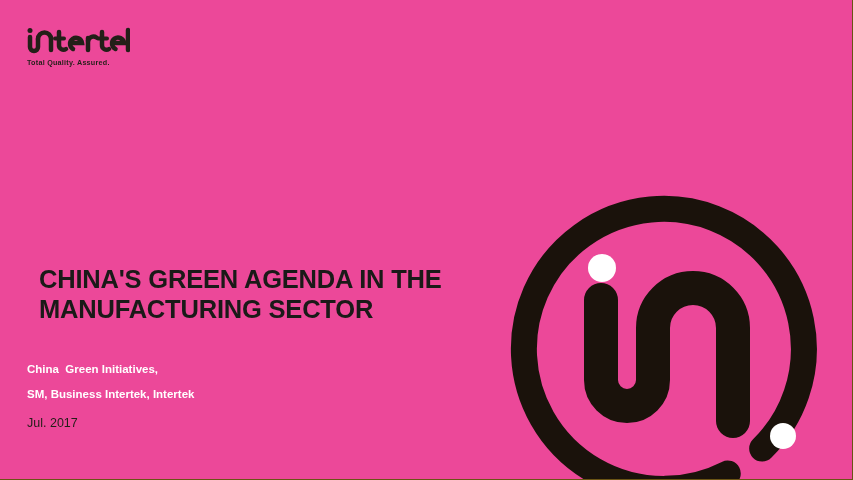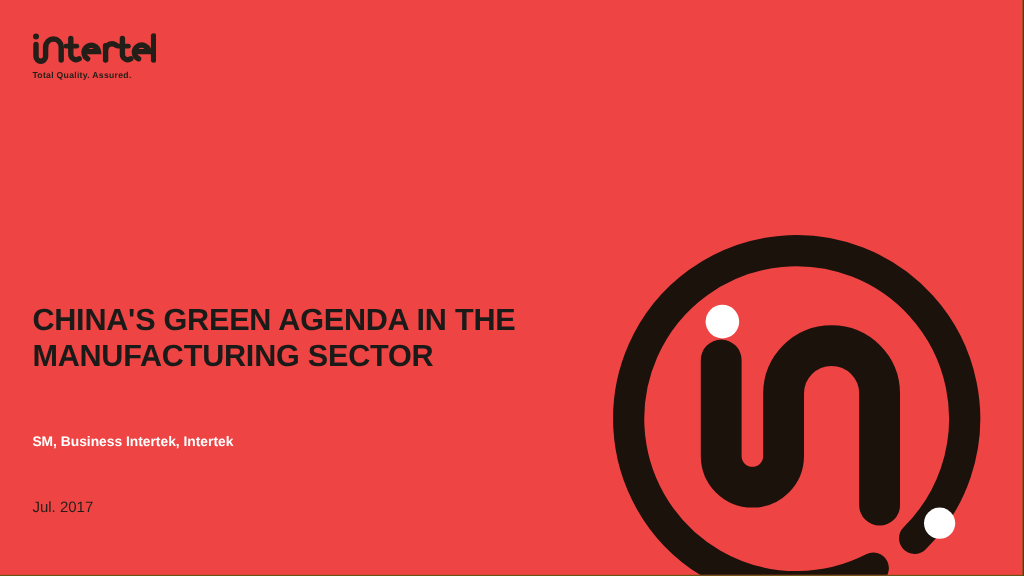--- a/index.html
+++ b/index.html
@@ -5,21 +5,21 @@
   html, body {
     margin: 0;
     padding: 0;
     background: #000;
   }
   #slide {
     position: relative;
     width: 853px;
     height: 480px;
     overflow: hidden;
-    background: #ef4444;
+    background: #ec4899;
     font-family: "Liberation Sans", sans-serif;
     box-sizing: border-box;
     border-right: 1px solid #6b5414;
     border-bottom: 1px solid #6b5414;
   }
 
   
   #brandmark {
     position: absolute;
     left: 470px;
@@ -57,21 +57,21 @@
   }
 
   
   #titleblock {
     position: absolute;
     left: 27px;
     top: 252px;
     width: 440px;
   }
   #titleblock .title {
-    margin: 0;
+    margin: 12px;
     font-size: 25.5px;
     line-height: 30px;
     font-weight: bold;
     color: #1a1a18;
     letter-spacing: -0.2px;
     white-space: pre-line;
   }
   #subblock {
     position: absolute;
     left: 27px;
@@ -148,20 +148,21 @@
     </svg>
     <span class="tagline">Total Quality. Assured.</span>
   </div>
 
   <div id="titleblock">
     <h1 class="title">CHINA'S GREEN AGENDA IN THE
 MANUFACTURING SECTOR</h1>
   </div>
 
   <div id="subblock">
+    <div class="subline">China  Green Initiatives,</div>
     <div class="subline">SM, Business Intertek, Intertek</div>
   </div>
 
   <div id="dateblock">
     <div class="date">Jul. 2017</div>
   </div>
 
 </div>
 
 </body></html>

